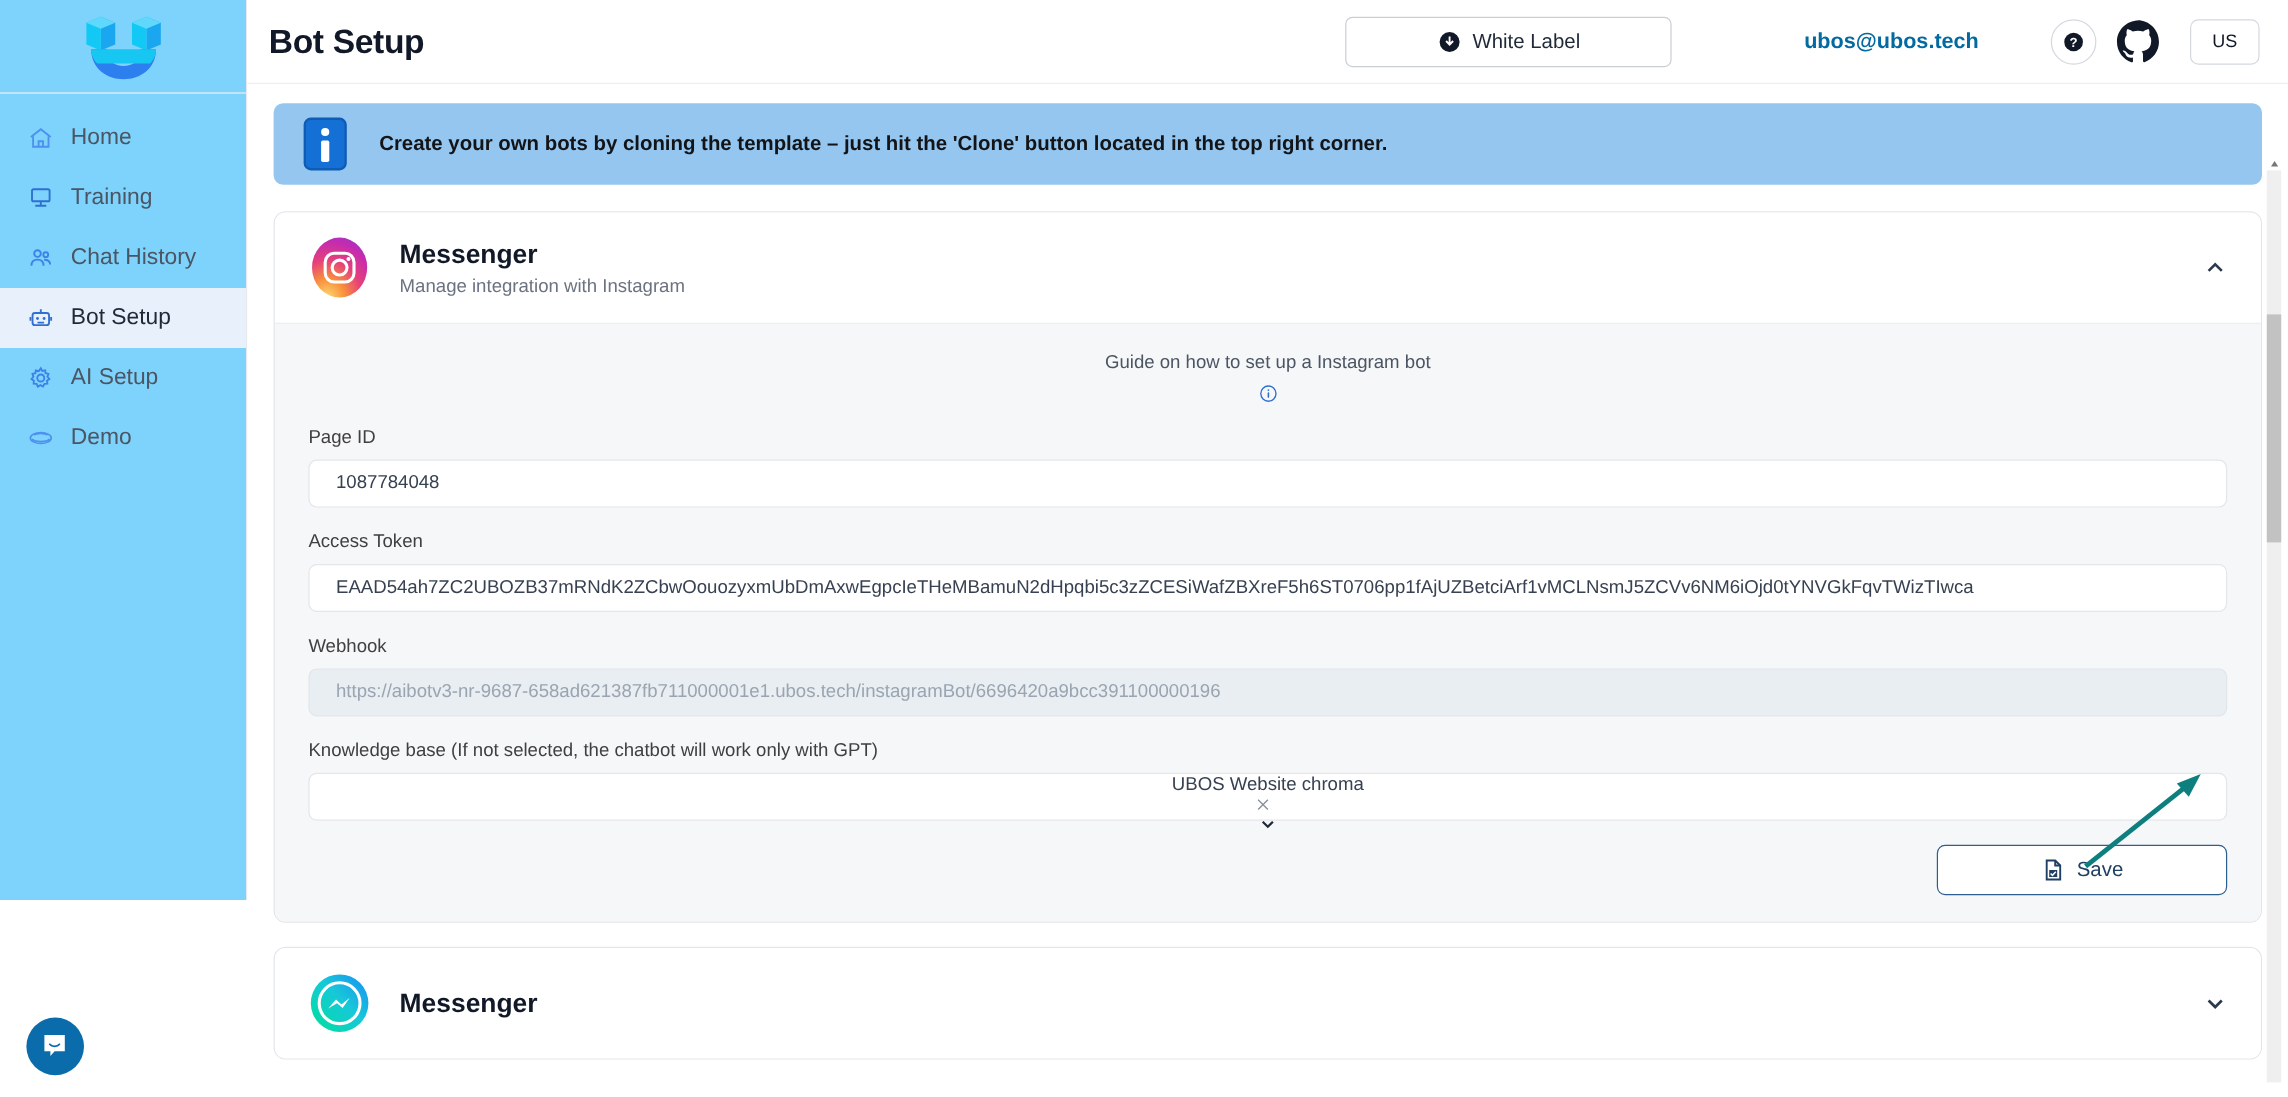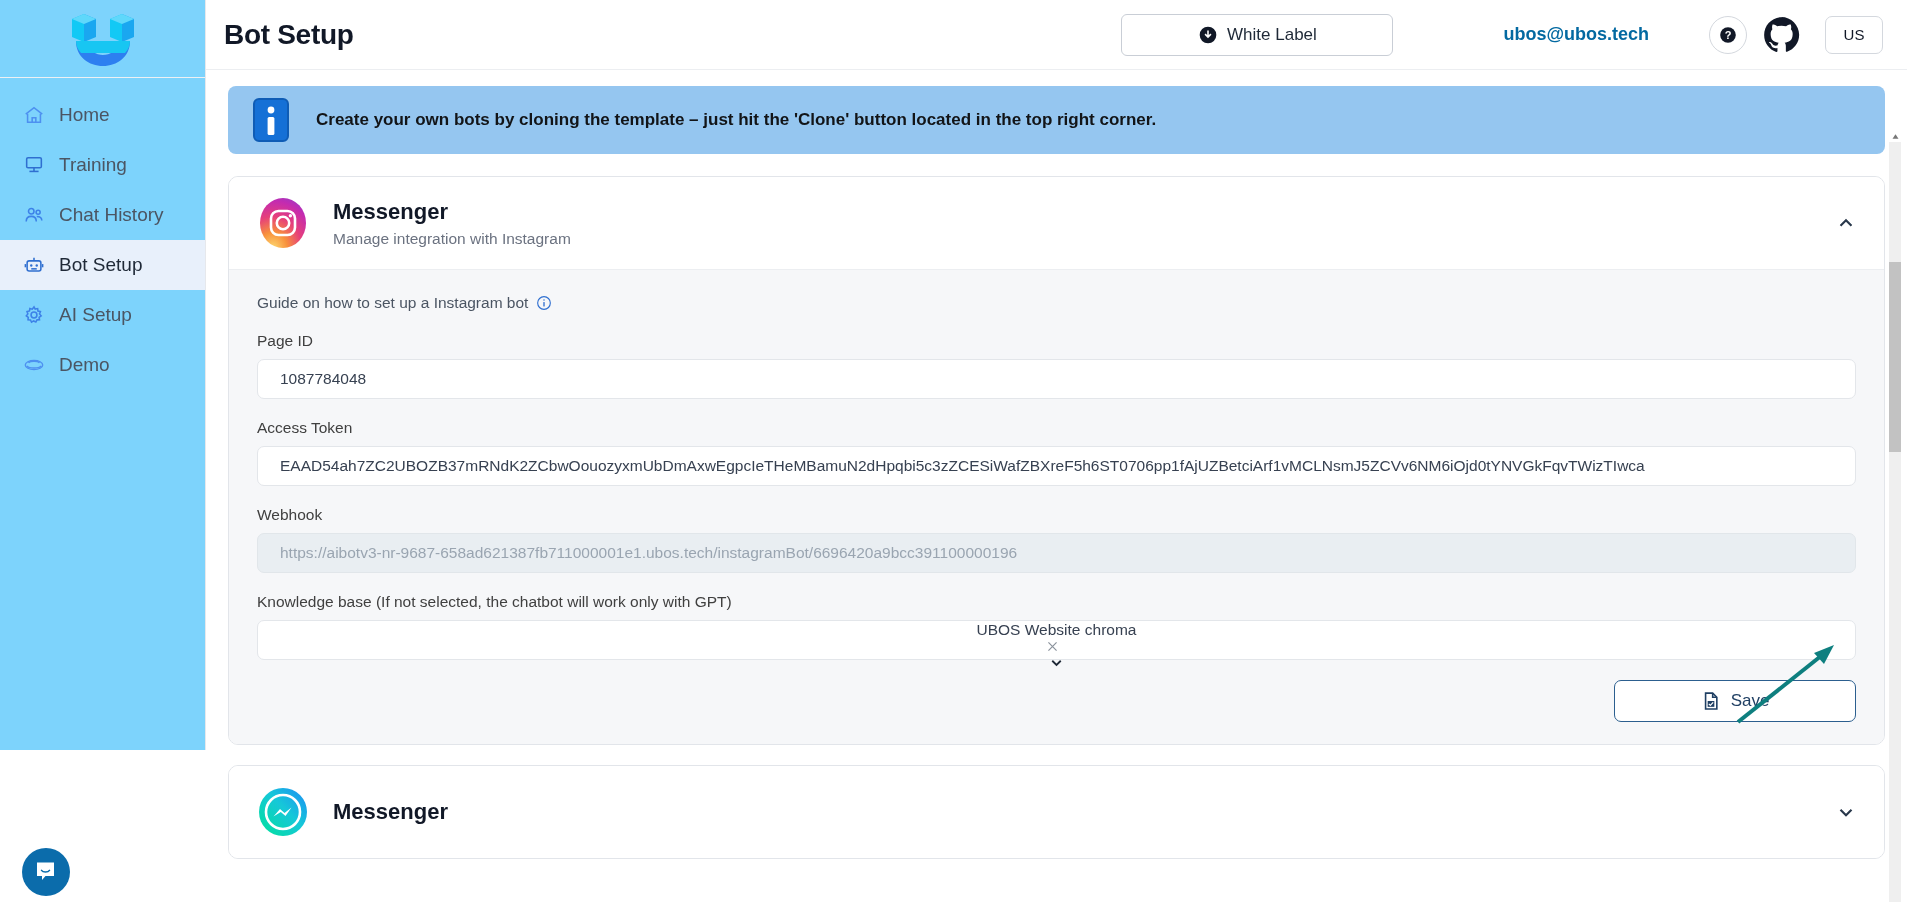--- a/index.html
+++ b/index.html
@@ -120,21 +120,21 @@
   .card-title { font-size: 22px; font-weight: bold; color: #111827; line-height: 1.25; }
   .card-sub { font-size: 15.5px; color: #6b7280; margin-top: 4px; }
   .card-chevron { flex: 0 0 28px; display: flex; align-items: center; justify-content: center; }
 
   .card-body {
     background: #f6f7f9;
     border-top: 1px solid #eceef1;
     padding: 24px 28px 22px 28px;
     position: relative;
   }
-  .guide-row { display: flex; align-items: center; gap: 8px; margin-bottom: 20px; }
+  .guide-row { display: flex; align-items: center; gap: 8px; margin-bottom: 20px; flex-direction: column; }
   .guide-text { font-size: 15.5px; color: #4b5563; }
   .info-sm { width: 16px; height: 16px; display: block; cursor: pointer; }
 
   .field-label { font-size: 15.5px; color: #404040; margin-bottom: 9px; }
   .field-group { margin-bottom: 20px; }
   .text-input {
     width: 100%; height: 40px;
     background: #ffffff; border: 1px solid #e3e6ea; border-radius: 7px;
     display: flex; align-items: center;
     padding: 0 22px;

